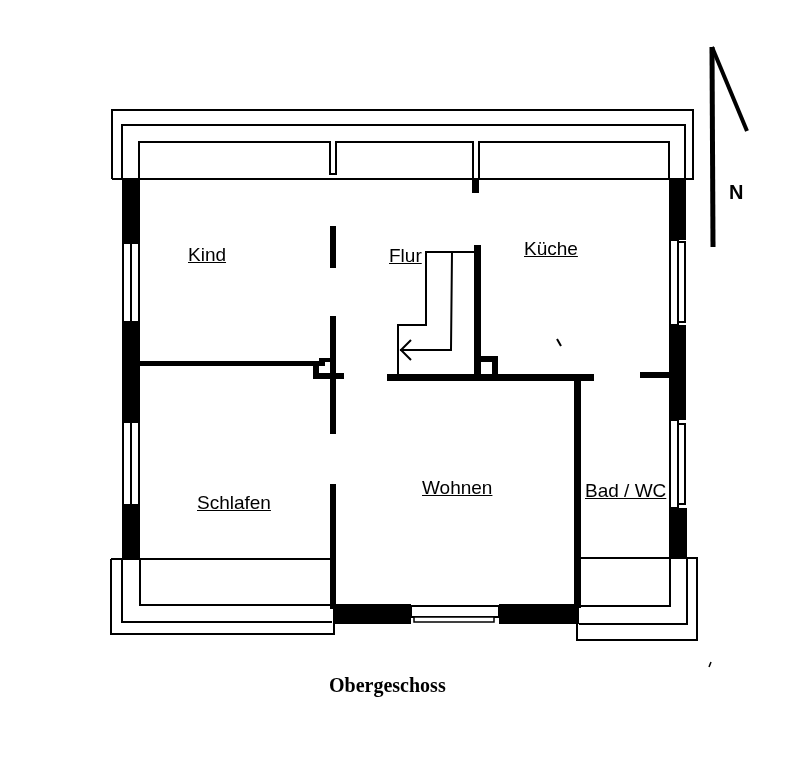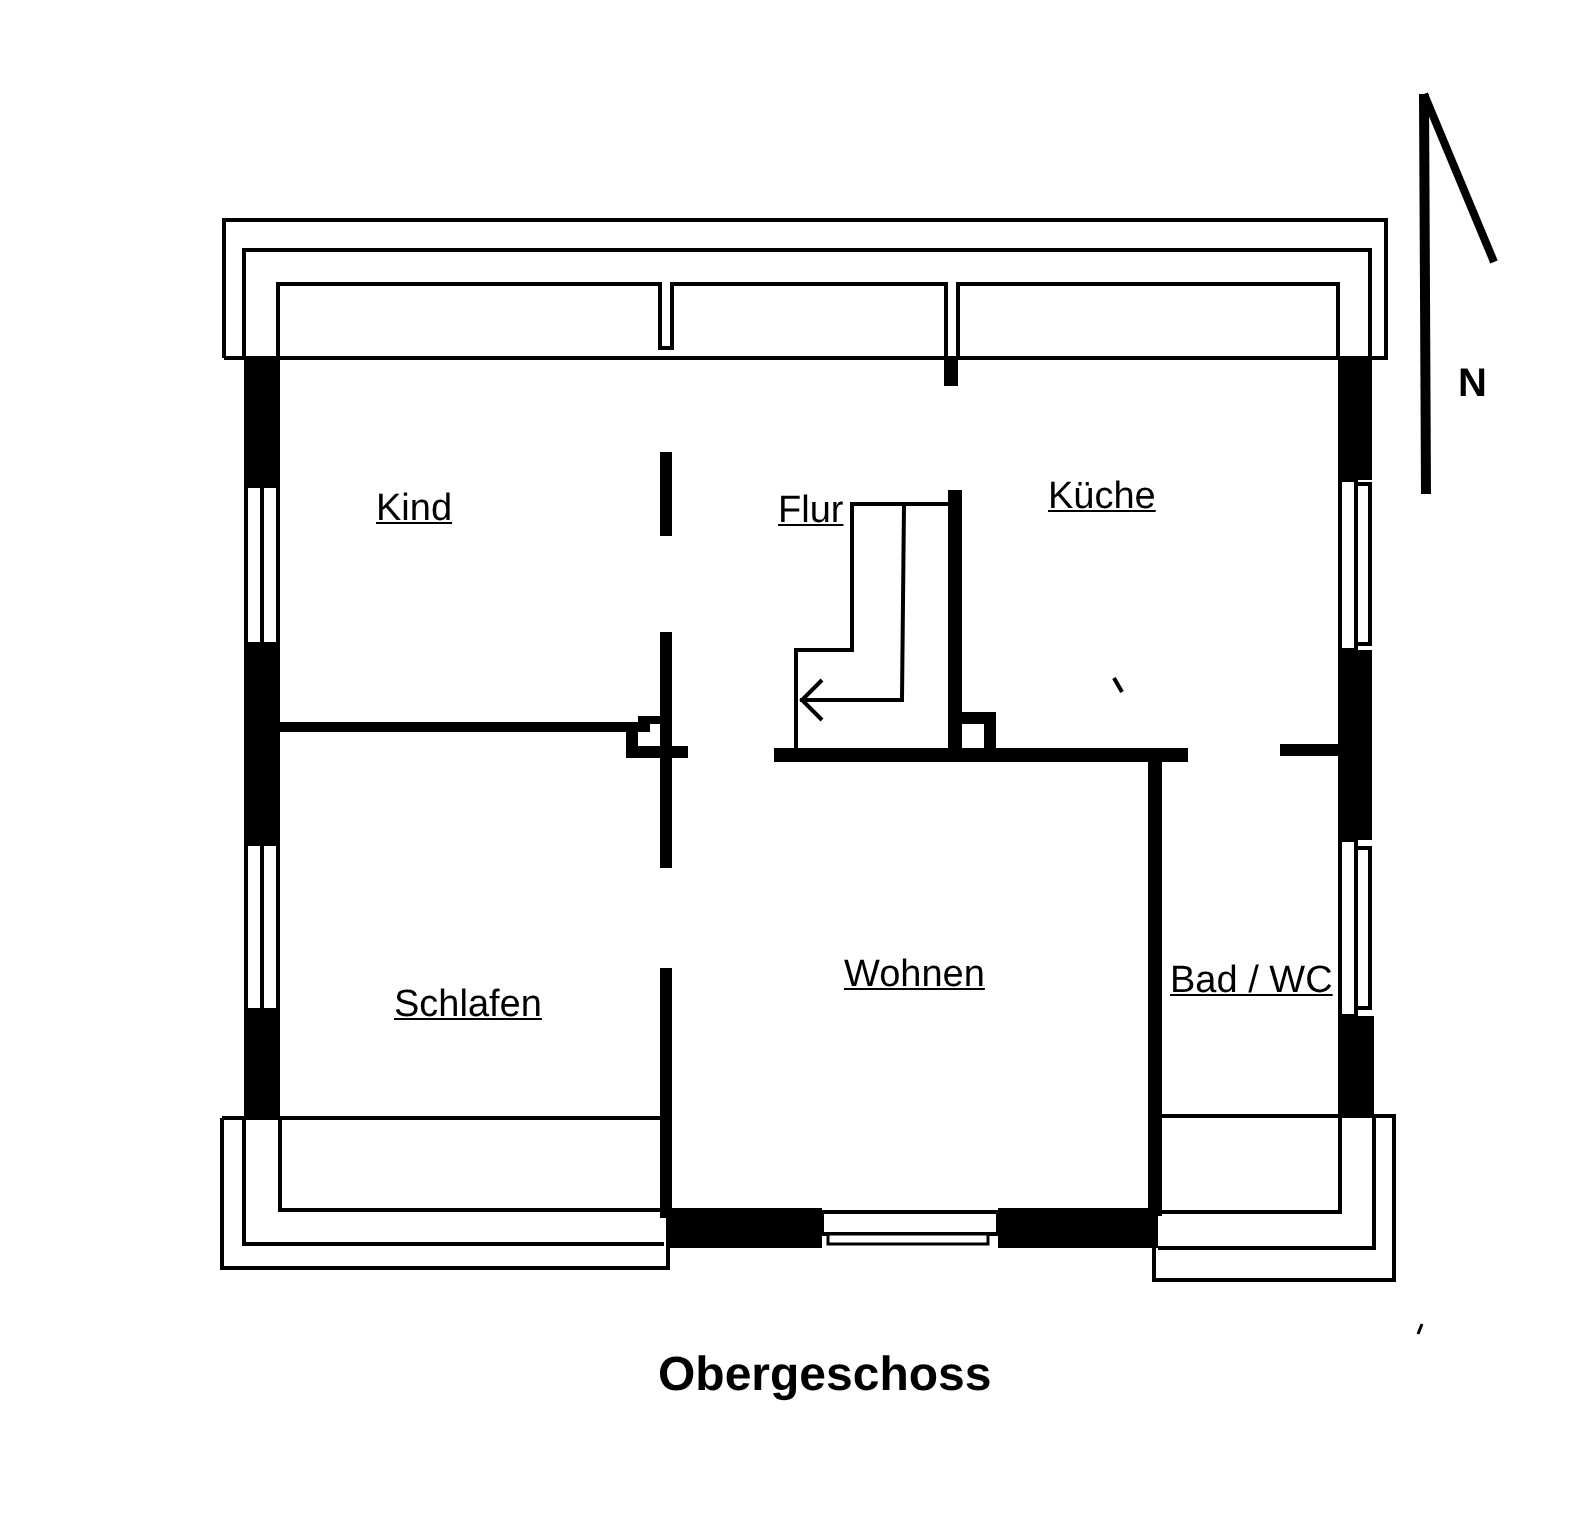--- a/index.html
+++ b/index.html
@@ -3,21 +3,21 @@
   <meta charset="utf-8">
   <style>
     html, body { margin: 0; padding: 0; background: #ffffff; }
     body { width: 793px; height: 768px; position: relative; overflow: hidden;
            font-family: "Liberation Sans", sans-serif; }
     #plan { position: absolute; left: 0; top: 0; }
     .label { position: absolute; font-family: "Liberation Sans", sans-serif;
              color: #000; white-space: nowrap; }
     .room { font-size: 19px; text-decoration: underline; }
     .room.small { font-size: 19px; }
-    .title { font-size: 24px; font-weight: bold; }
+    .title { font-size: 20px; font-weight: bold; font-family: Liberation Serif, serif; }
     .north { font-size: 20px; font-weight: bold; }
   </style>
 </head>
 <body>
 
 <svg id="plan" width="793" height="768" viewBox="0 0 793 768">
   <g fill="none" stroke="#000" stroke-width="2">
 
     <polyline points="112,179 112,110 693,110 693,180"></polyline>
     <polyline points="122,179 122,125 685,125 685,178"></polyline>

